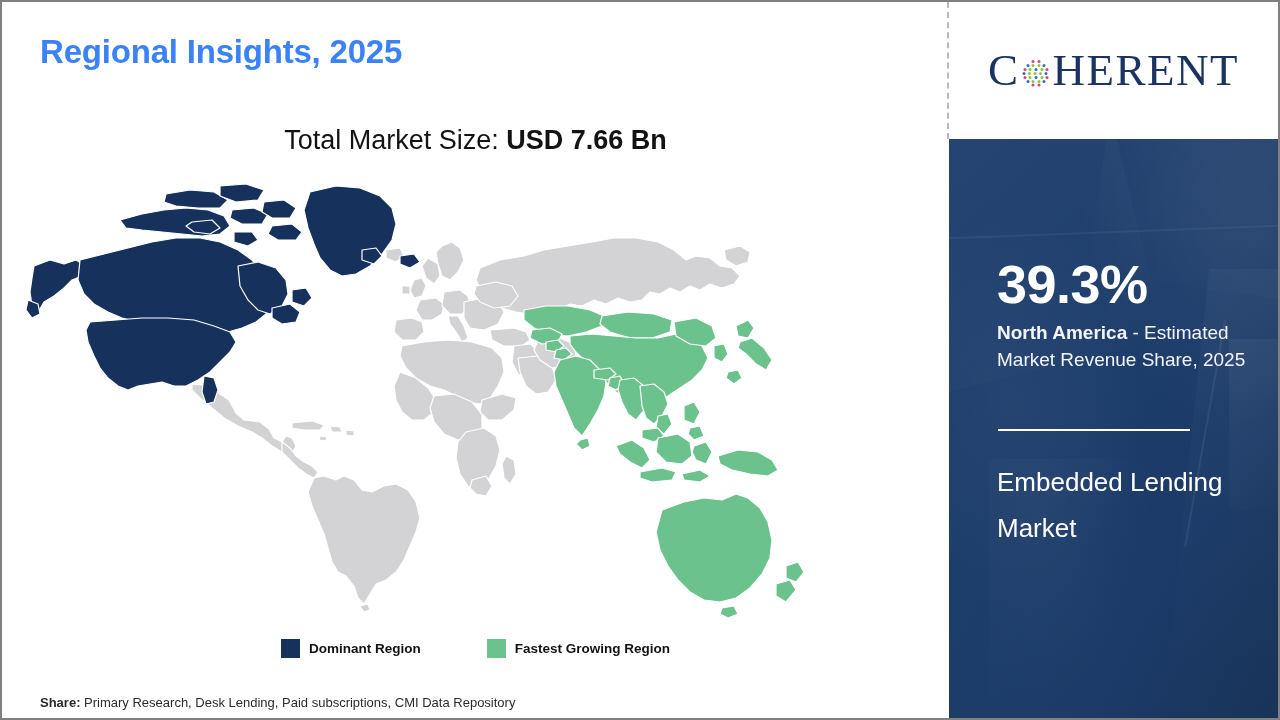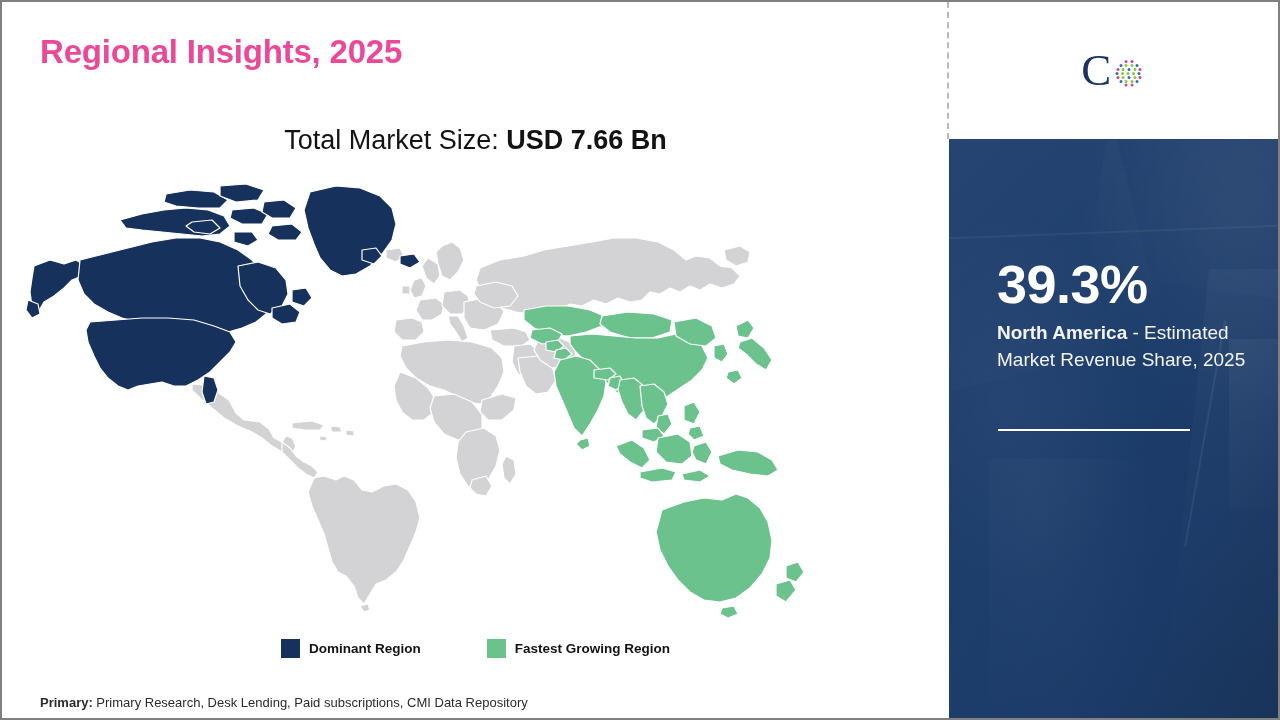--- a/index.html
+++ b/index.html
@@ -24,21 +24,21 @@
     left: 0; top: 0;
     width: 947px; height: 716px;
     background: #ffffff;
   }
 
   #page-title {
     position: absolute;
     left: 38px; top: 31px;
     font-size: 33px;
     font-weight: bold;
-    color: #ec4899;
+    color: #3b82f6;
     letter-spacing: -0.2px;
     white-space: nowrap;
   }
 
   #market-size-line {
     position: absolute;
     left: 0; top: 123px;
     width: 947px;
     text-align: center;
     font-size: 27px;
@@ -387,21 +387,21 @@
         <span class="legend-swatch" style="background:#16325c"></span>
         <span class="legend-label">Dominant Region</span>
       </div>
       <div class="legend-item">
         <span class="legend-swatch" style="background:#6cc28c"></span>
         <span class="legend-label">Fastest Growing Region</span>
       </div>
     </div>
 
     <div id="footer-source">
-      <span class="src-label">Primary:</span><span> Primary Research, Desk Lending, Paid subscriptions, CMI Data Repository</span>
+      <span class="src-label">Share:</span><span> Primary Research, Desk Lending, Paid subscriptions, CMI Data Repository</span>
     </div>
   </div>
 
   <div id="dashed-divider"></div>
 
   <div id="right-panel">
 
     <div id="logo-block">
       <div id="logo-top">
         <span class="letter">C</span>
@@ -438,32 +438,34 @@
               <circle cx="8" cy="24.5" r="1.5" fill="#2f6fb5"></circle>
               <circle cx="13" cy="24.5" r="1.5" fill="#8cc63f"></circle>
               <circle cx="19" cy="24.5" r="1.5" fill="#8cc63f"></circle>
               <circle cx="24" cy="24.5" r="1.5" fill="#2f6fb5"></circle>
 
               <circle cx="13" cy="28" r="1.5" fill="#d2457f"></circle>
               <circle cx="19" cy="28" r="1.5" fill="#d2457f"></circle>
             </g>
           </svg>
         </span>
+        <span class="letter">HERENT</span>
       </div>
     </div>
 
     <div id="stat-block">
       <span class="bg-shape" id="shp1"></span>
       <span class="bg-shape" id="shp2"></span>
       <span class="bg-shape" id="shp3"></span>
       <span class="bg-shape" id="shp4"></span>
       <span class="bg-shape" id="shp5"></span>
       <span class="bg-shape" id="shp6"></span>
       <span class="bg-shape" id="shp7"></span>
 
       <div id="stat-pct">39.3%</div>
       <div id="stat-desc">
         <span class="bold">North America</span><span> - Estimated Market Revenue Share, 2025</span>
       </div>
       <div id="stat-rule"></div>
+      <div id="market-name">Embedded Lending Market</div>
     </div>
   </div>
 </div>
 
 </body></html>

